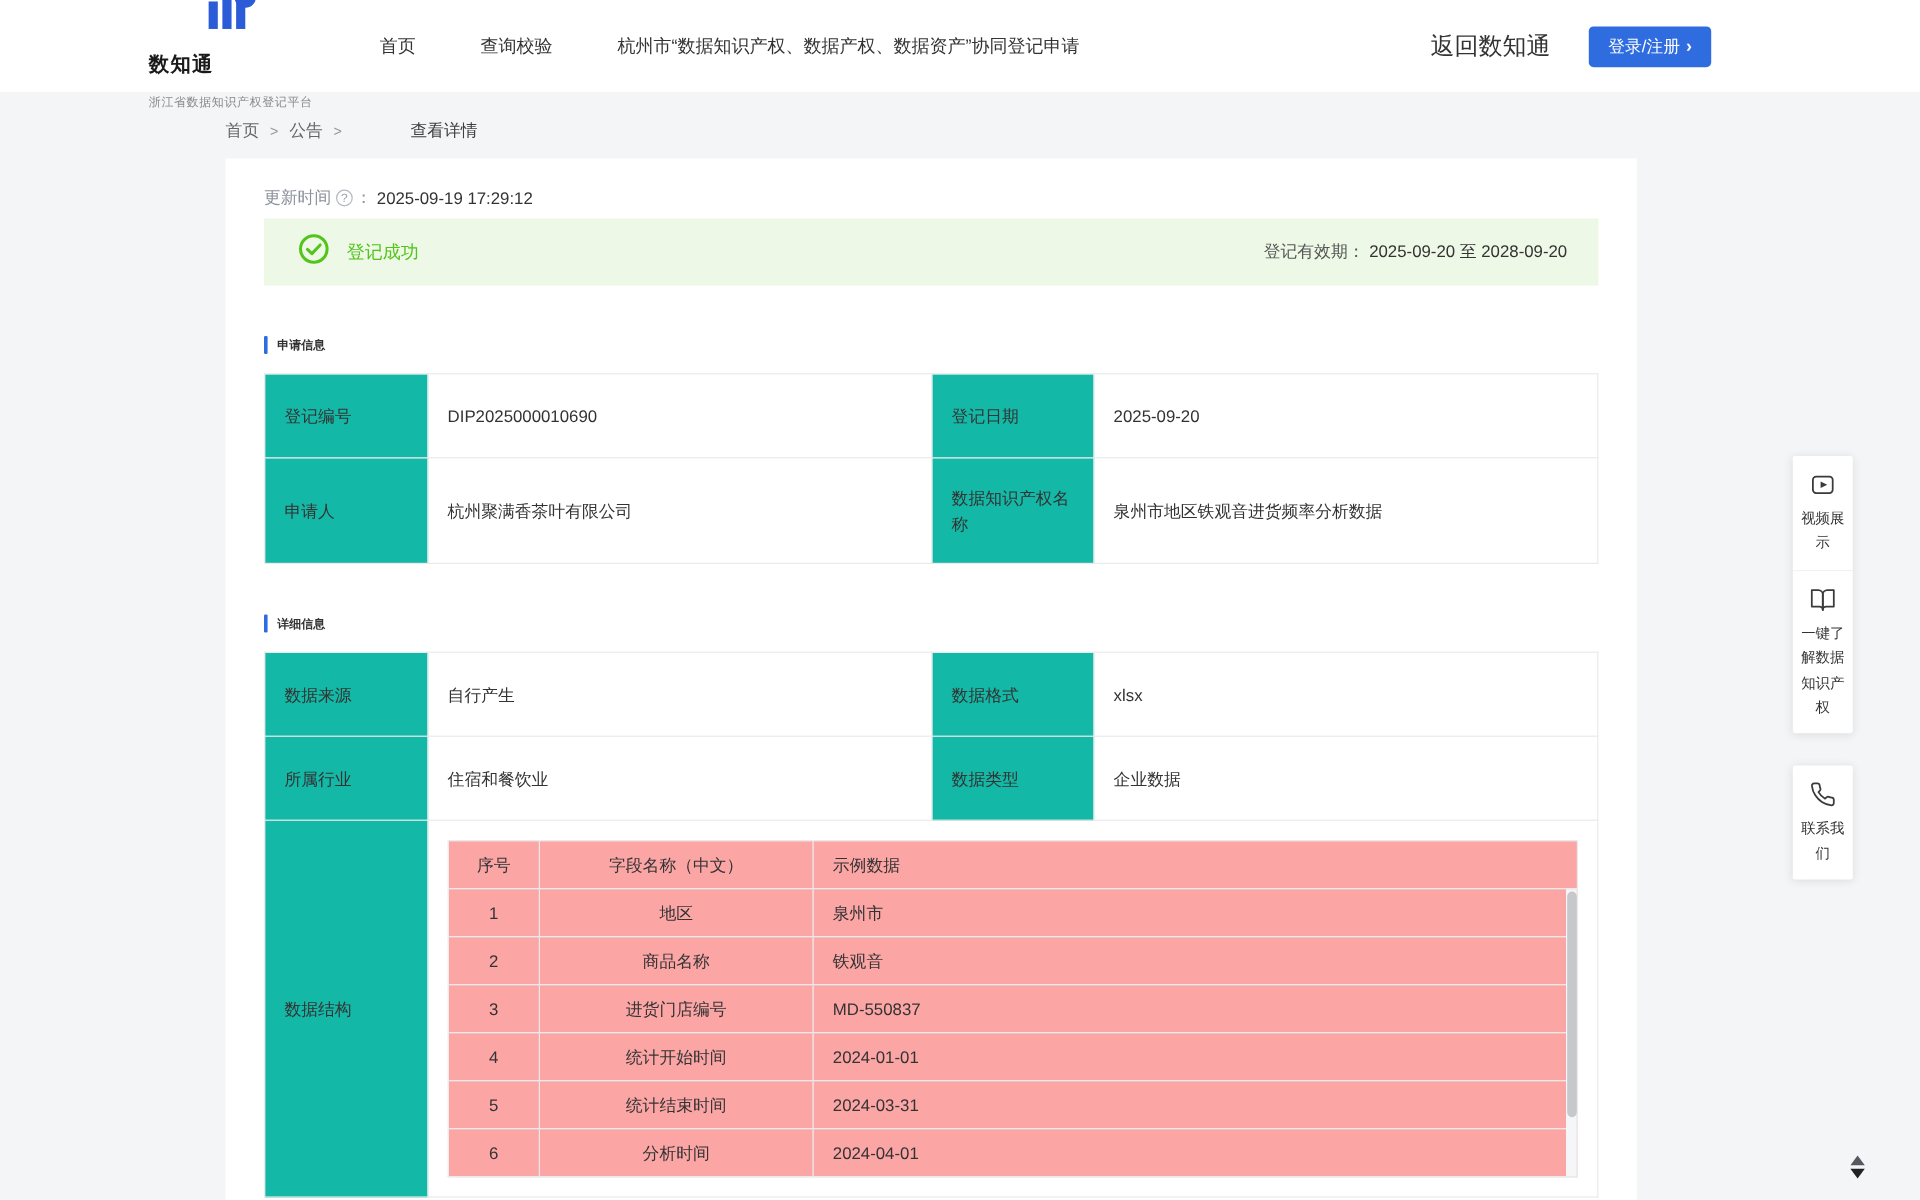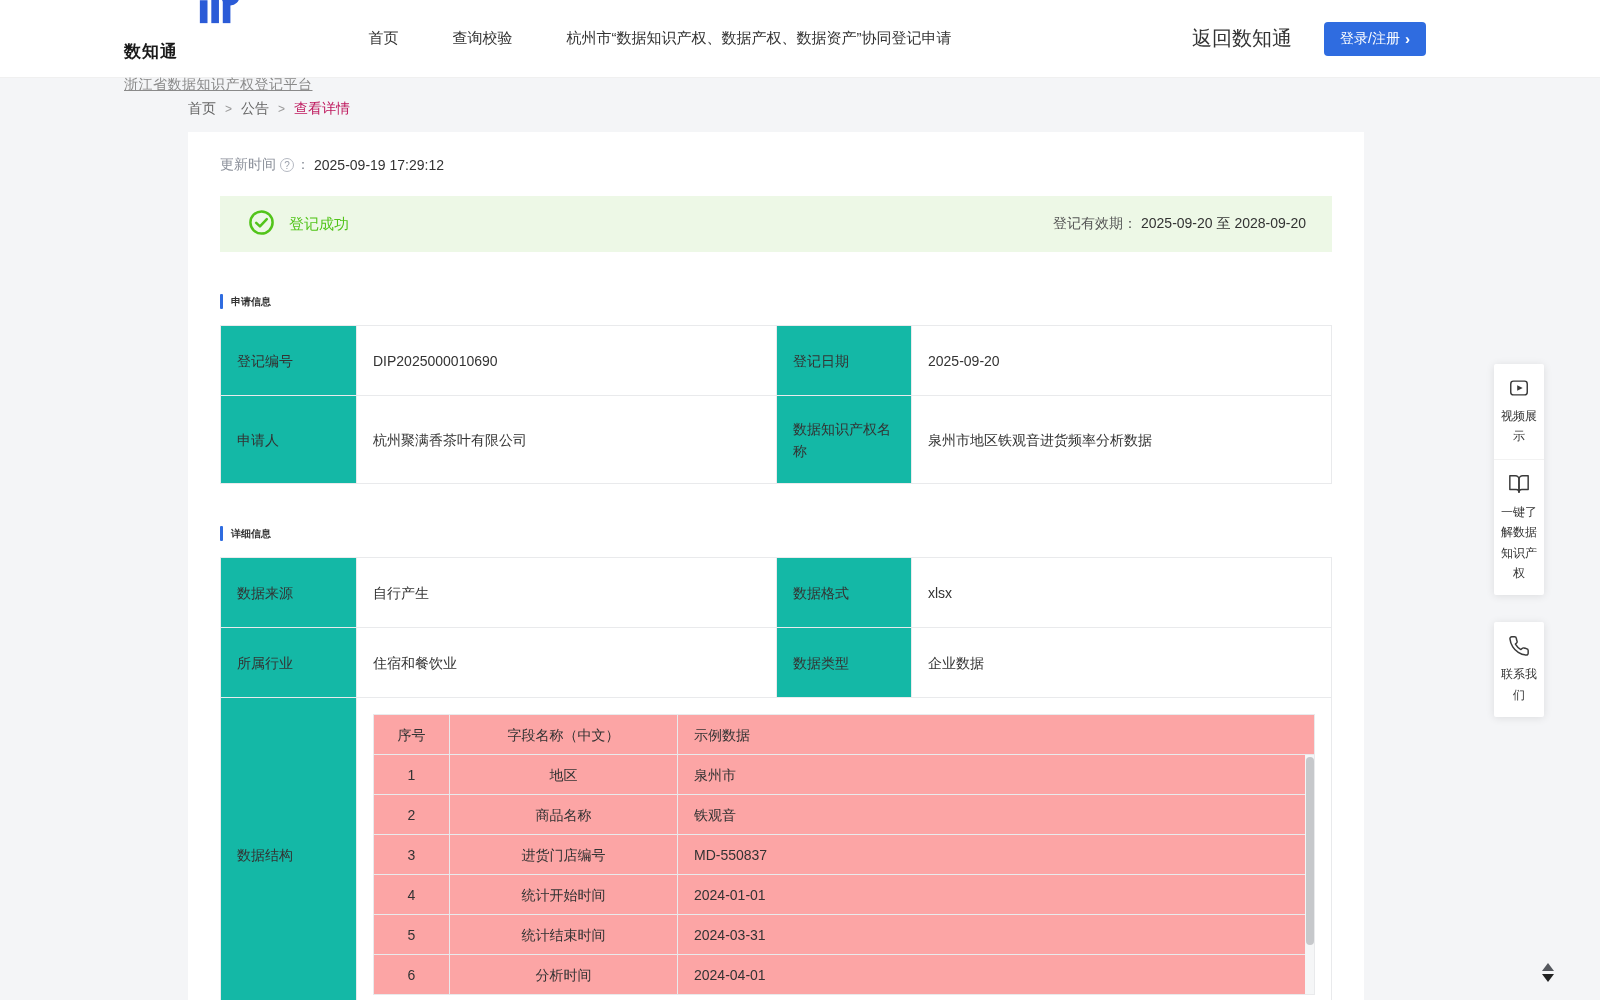--- a/index.html
+++ b/index.html
@@ -10,52 +10,52 @@
     color:#333;
     position:relative;
   }
   
   .topbar {
     height:78px; background:#fff; border-bottom:1px solid #f0f0f0;
     display:flex; align-items:center; padding:0 174px 0 124px;
   }
   .logo { display:flex; align-items:center; gap:10px;flex-direction:column; }
   .logo-text .t1 { font-size:17px; font-weight:bold; color:#1a1a1a; letter-spacing:1px; }
-  .logo-text .t2 { font-size:14px; color:#8a8a8a; margin-top:13px; letter-spacing:0.5px;text-decoration:underline; }
+  .logo-text .t2 { font-size:10px; color:#8a8a8a; margin-top:13px; letter-spacing:0.5px; }
   .nav { display:flex; align-items:center; gap:54px; margin-left:56px; font-size:15px; color:#333; }
   .nav-item { cursor:pointer; white-space:nowrap; }
   .topbar-right { margin-left:auto; display:flex; align-items:center; gap:32px; }
   .back-link { font-size:20px; color:#333; cursor:pointer; white-space:nowrap; }
   .login-btn {
     background:#2f6ce0; color:#fff; font-size:14px; padding:8px 16px;
     border-radius:4px; border:none; display:flex; align-items:center; gap:5px; cursor:pointer;
     white-space:nowrap;
   }
   .login-btn .chev { font-size:15px; line-height:1; font-weight:bold; }
   
   .breadcrumb { margin:22px 0 14px 188px; font-size:14px; color:#666; display:flex; gap:9px; align-items:center; }
   .breadcrumb .crumb { cursor:pointer; }
   .breadcrumb .sep { color:#999; font-size:12px; }
-  .breadcrumb .current { color:#be185d; }
+  .breadcrumb .current { color:#404040;margin-left:48px; }
   
   .card {
     margin-left:188px; width:1176px; min-height:920px;
     background:#fff; padding:24px 32px 48px;
   }
   .update-line { display:flex; align-items:center; font-size:14px; color:#8b909a; }
   .update-line .q-icon {
     width:14px; height:14px; border:1px solid #b5b9c2; border-radius:50%;
     display:inline-flex; align-items:center; justify-content:center;
     font-size:10px; color:#9aa0ab; margin:0 2px 0 4px; cursor:pointer;
   }
   .q-icon::after { content:"?"; }
   .update-line .val { color:#333; margin-left:4px; }
   
   .banner {
-    margin-top:22px; background:#edf8e6; height:56px;
+    margin-top:8px; background:#edf8e6; height:56px;
     display:flex; align-items:center; padding:0 26px 0 28px;
   }
   .banner .status-text { color:#52c41a; font-size:15px; margin-left:14px; }
   .banner .banner-right { margin-left:auto; font-size:14px; color:#333; }
   .banner .banner-right .vl { color:#555; }
   
   .section-title { margin-top:42px; display:flex; align-items:center; font-size:10px; font-weight:bold; color:#333; }
   .section-title .bar { width:3px; height:15px; background:#2f6ce0; margin-right:8px; border-radius:1px; }
   
   .info-table { width:100%; border-collapse:collapse; margin-top:16px; table-layout:fixed; }
@@ -71,21 +71,21 @@
   .inner-table .col-idx { text-align:center; }
   .inner-table .col-name { text-align:center; }
   .inner-table .col-sample { text-align:left; padding-left:16px; }
   .inner-table th.col-sample { padding-left:16px; }
   .v-scroll {
     position:absolute; right:1px; top:41px; bottom:1px; width:9px;
     background:#f5f6f7;
   }
   .v-thumb { position:absolute; top:2px; left:0.5px; width:8px; height:188px; background:#c6c8cb; border-radius:4px; cursor:pointer; }
   
-  .float-stack { position:absolute; top:364px; right:56px; width:50px; }
+  .float-stack { position:absolute; top:380px; right:56px; width:50px; }
   .float-card { background:#fff; box-shadow:0 1px 8px rgba(0,0,0,0.10); border-radius:2px; }
   .float-item {
     padding:13px 3px 12px; display:flex; flex-direction:column; align-items:center; gap:7px;
     font-size:12px; color:#333; text-align:center; line-height:1.7; cursor:pointer;
   }
   .float-card .float-item + .float-item { border-top:1px solid #f2f2f2; }
   .float-card.contact { margin-top:27px; }
   .float-item svg { display:block; }
   
   .corner-widget { position:absolute; right:46px; bottom:18px; display:flex; flex-direction:column; align-items:center; gap:3px; }

